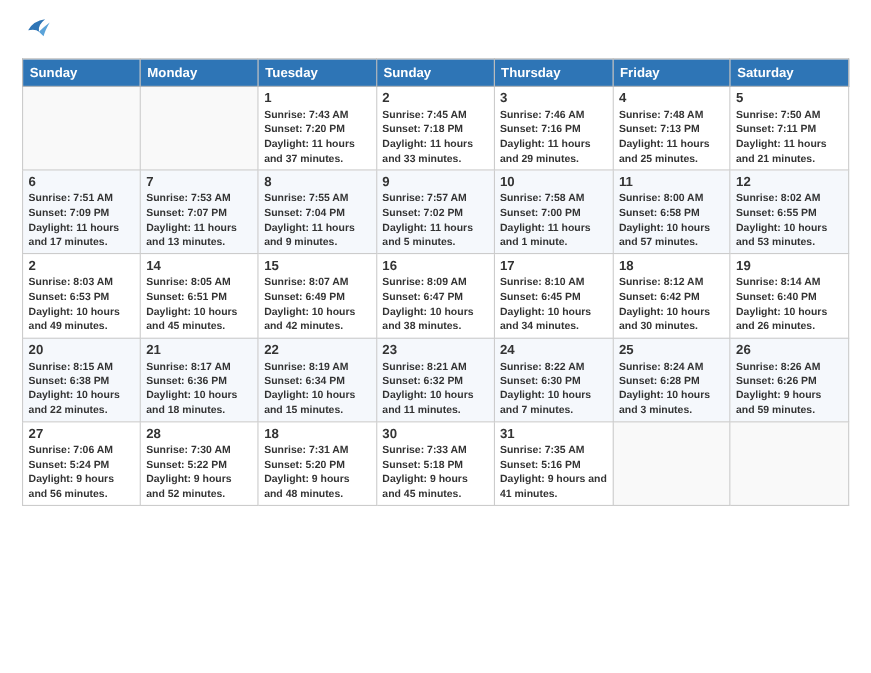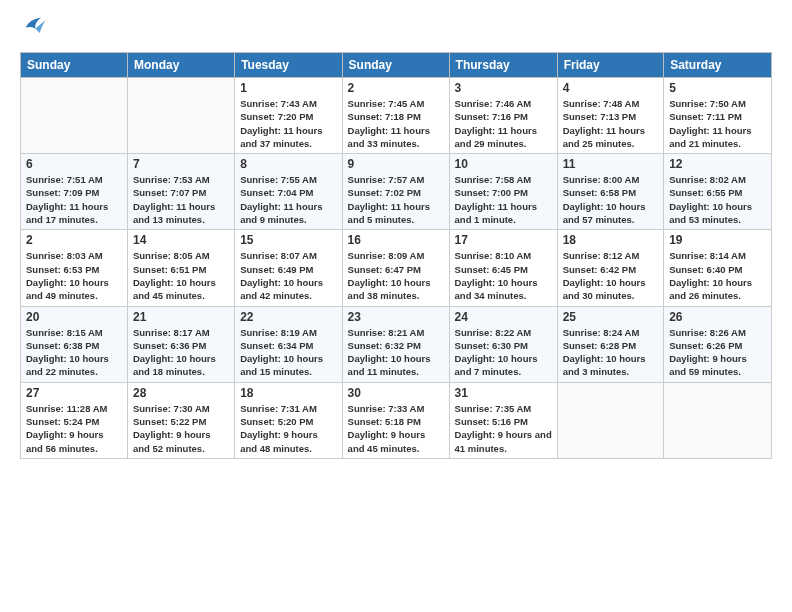--- a/index.html
+++ b/index.html
@@ -270,21 +270,21 @@
             <span class="day-num">26</span>
             <div class="day-info">Sunrise: 8:26 AM
 Sunset: 6:26 PM
 Daylight: 9 hours
 and 59 minutes.</div>
           </td>
         </tr>
         <tr>
           <td>
             <span class="day-num">27</span>
-            <div class="day-info">Sunrise: 11:28 AM
+            <div class="day-info">Sunrise: 7:06 AM
 Sunset: 5:24 PM
 Daylight: 9 hours
 and 56 minutes.</div>
           </td>
           <td>
             <span class="day-num">28</span>
             <div class="day-info">Sunrise: 7:30 AM
 Sunset: 5:22 PM
 Daylight: 9 hours
 and 52 minutes.</div>

